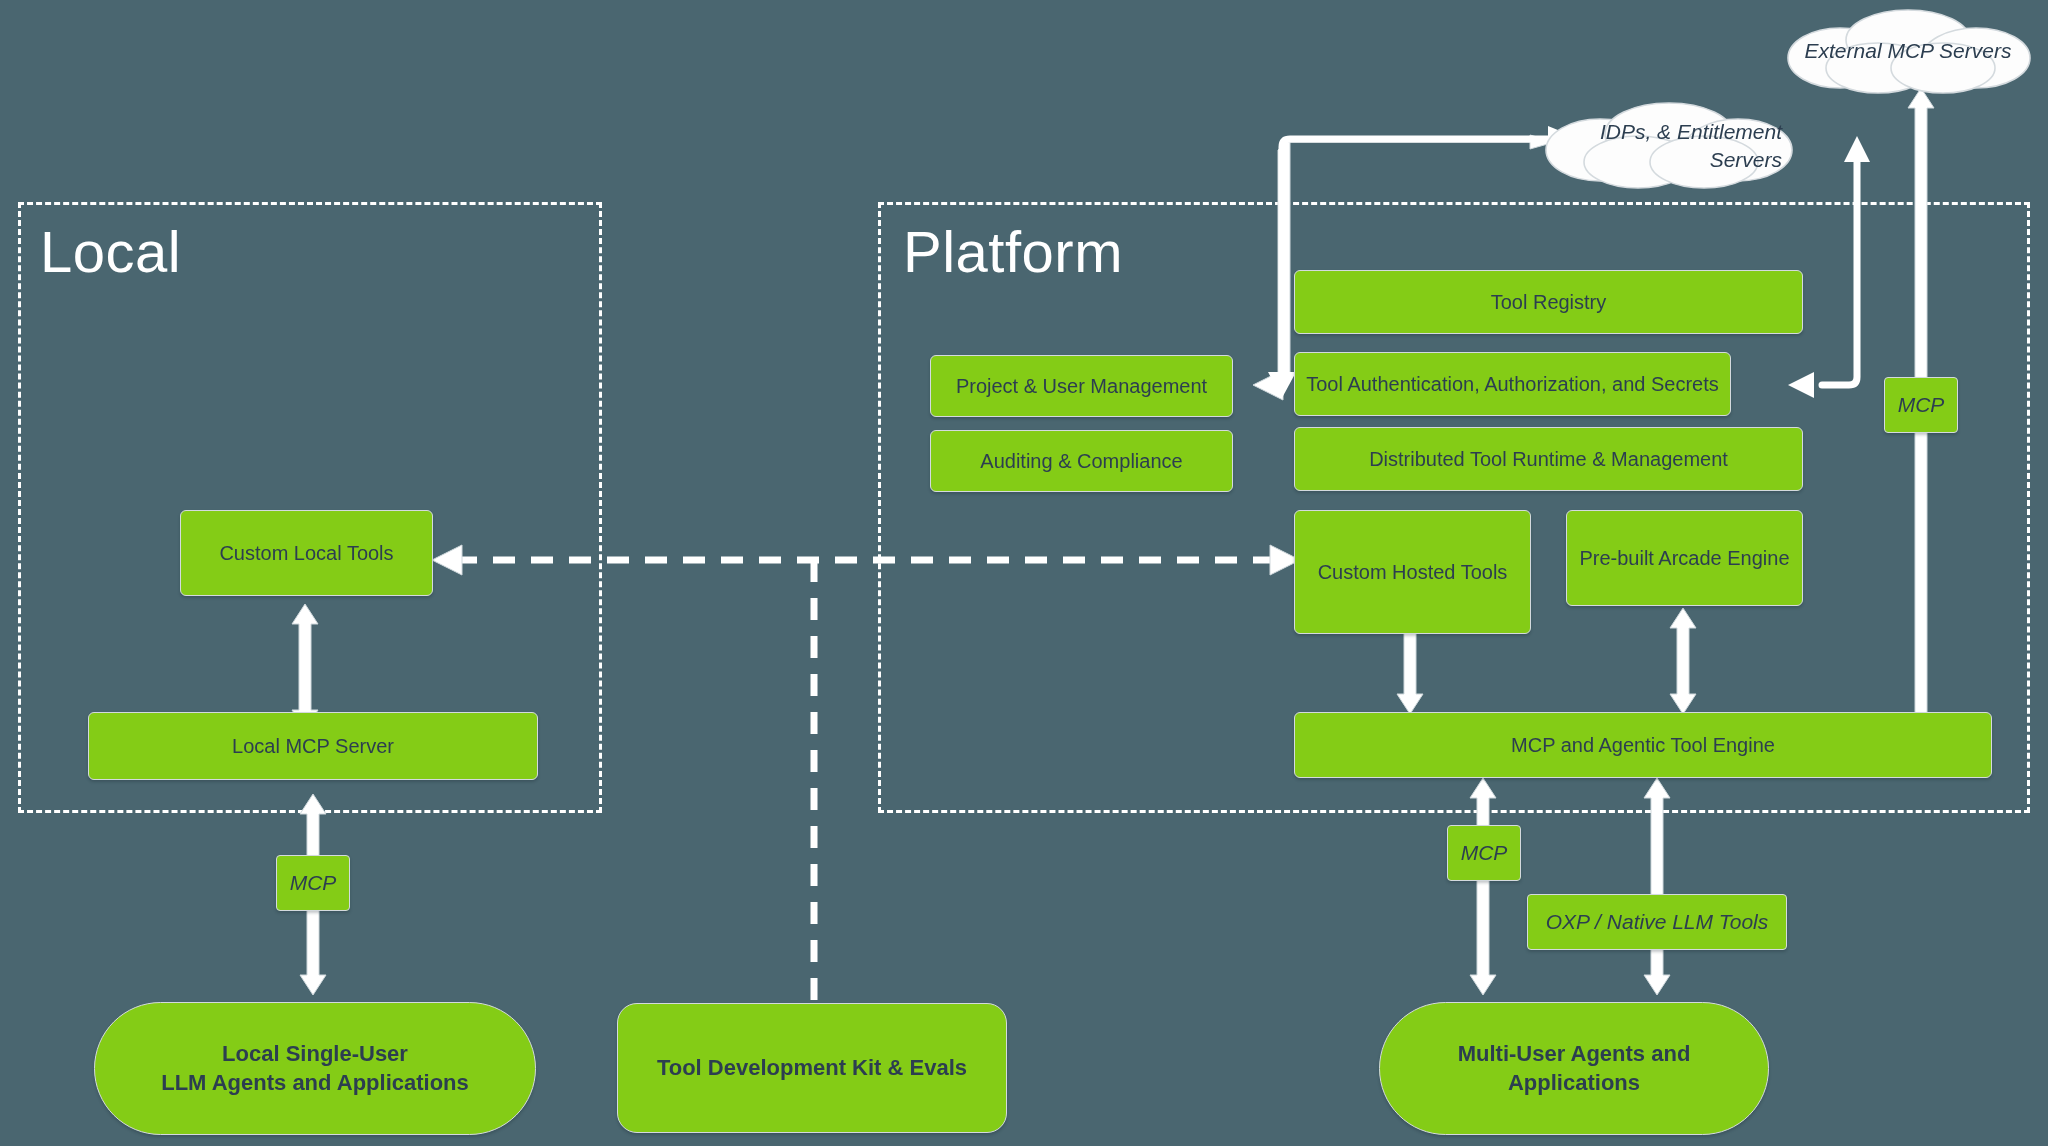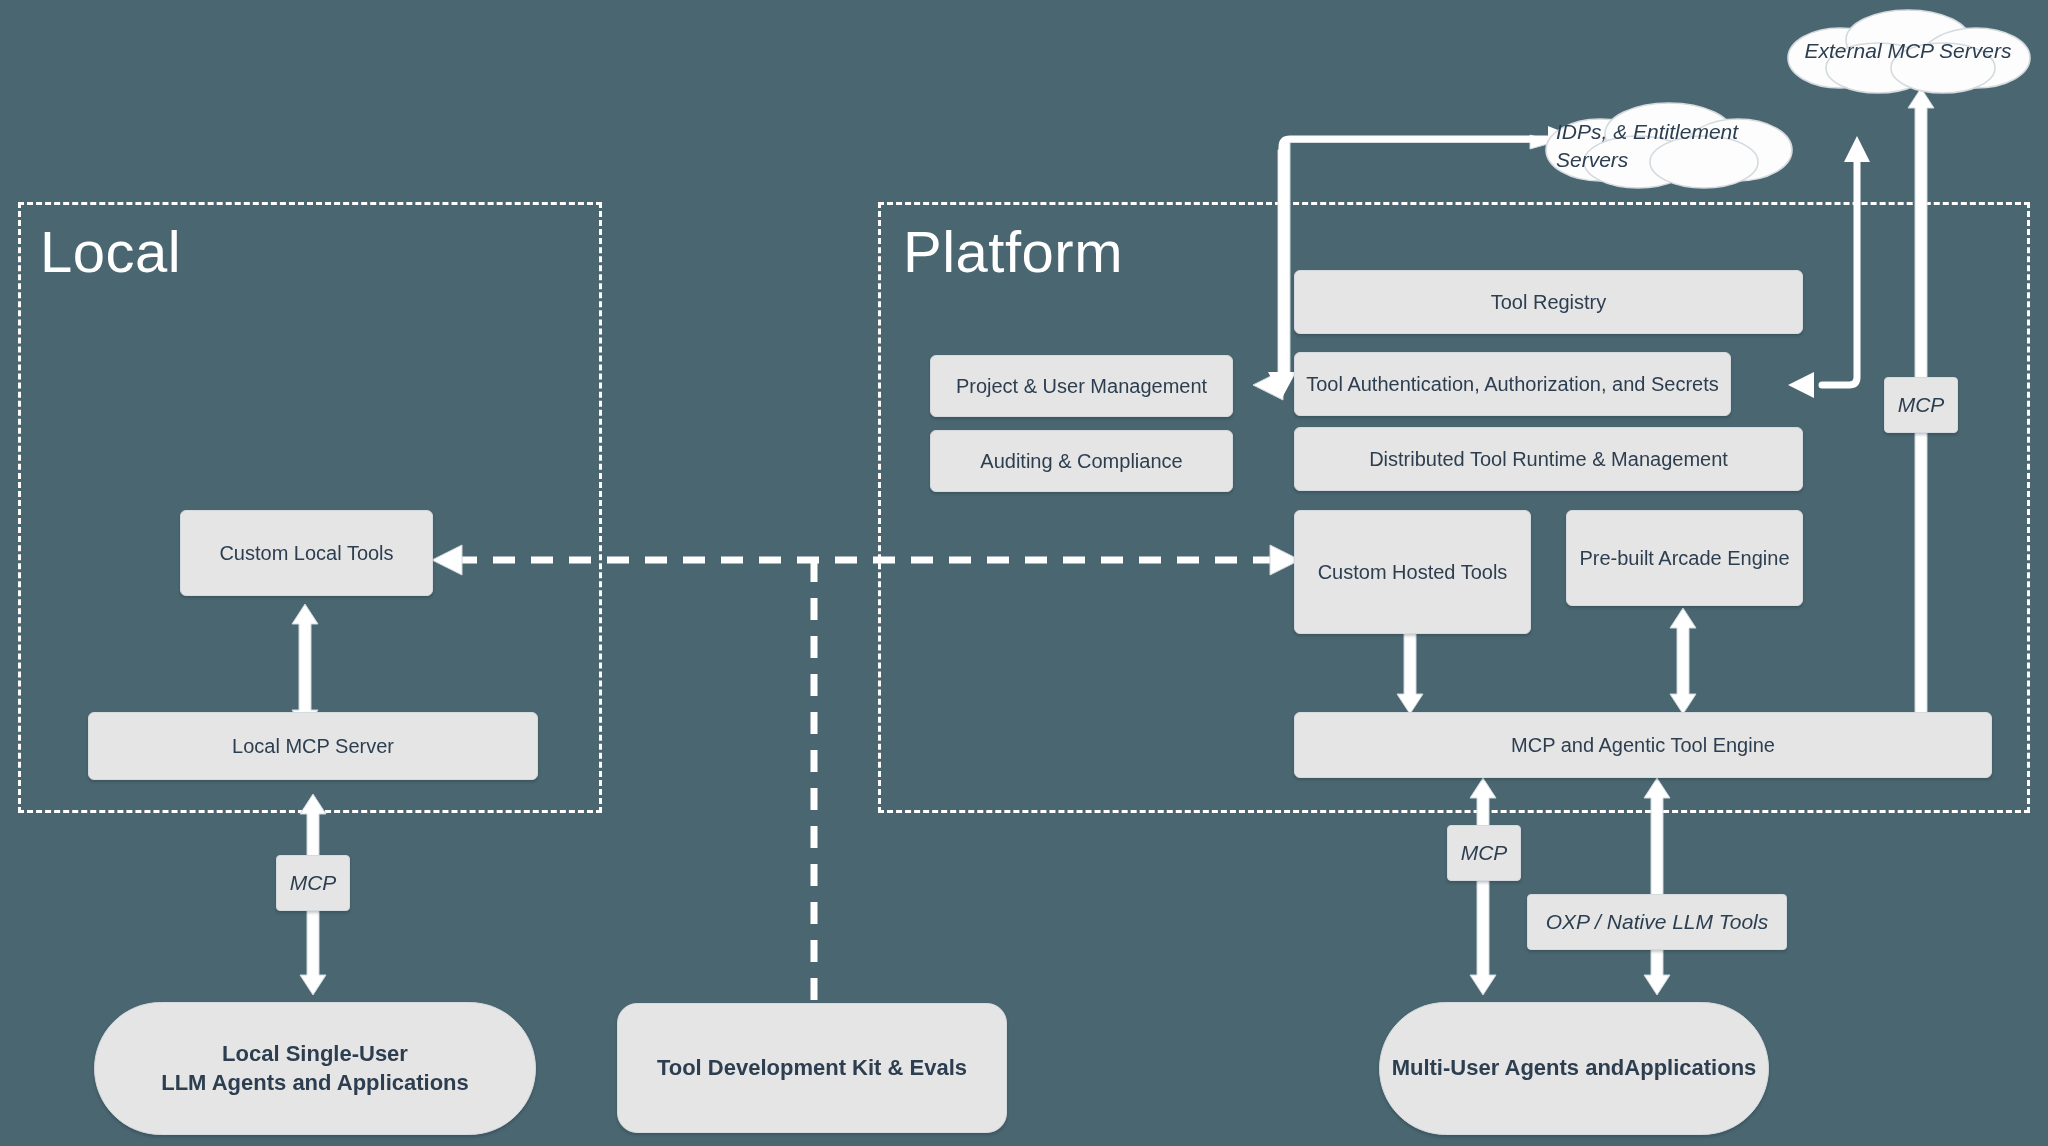--- a/index.html
+++ b/index.html
@@ -32,21 +32,21 @@
     position: absolute;
     color: #ffffff;
     font-size: 58px;
     font-weight: 400;
     letter-spacing: 0.5px;
     white-space: nowrap;
   }
   
   .box {
     position: absolute;
-    background: #e5e5e5;
+    background: #84cc16;
     border: 1.5px solid #d4dade;
     border-radius: 6px;
     box-sizing: border-box;
     display: flex;
     align-items: center;
     justify-content: center;
     text-align: center;
     color: #2c3e50;
     font-size: 20px;
     line-height: 1.3;
@@ -62,21 +62,21 @@
     font-style: italic;
     font-size: 21px;
   }
   .box.sq { border-radius: 4px; }
   
   .cloud {
     position: absolute;
     display: flex;
     align-items: center;
     justify-content: center;
-    text-align: left;
+    text-align: right;
     color: #2c3e50;
     font-style: italic;
     font-size: 21px;
     line-height: 1.35;
     z-index: 5;
   }
   .cloud .cloud-label {
     position: relative;
     z-index: 3;
     padding: 0 18px;
@@ -218,21 +218,21 @@
   <div class="box" style="left:1566px; top:510px; width:237px; height:96px;">Pre-built Arcade Engine</div>
 
   <div class="box" style="left:1294px; top:712px; width:698px; height:66px;">MCP and Agentic Tool Engine</div>
 
   <div class="box italic sq" style="left:1884px; top:377px; width:74px; height:56px;">MCP</div>
 
   <div class="box italic sq" style="left:1447px; top:825px; width:74px; height:56px;">MCP</div>
 
   <div class="box italic sq" style="left:1527px; top:894px; width:260px; height:56px;">OXP / Native LLM Tools</div>
 
-  <div class="box pill" style="left:1379px; top:1002px; width:390px; height:133px; ">
+  <div class="box pill" style="left:1379px; top:1002px; width:390px; height:133px; flex-direction:column;">
     <span>Multi-User Agents and</span>
     <span>Applications</span>
   </div>
 
   <div class="cloud" style="left:1778px; top:6px; width:260px; height:90px;">
     <svg viewBox="0 0 260 90" preserveAspectRatio="none">
       <g fill="#fdfdfd" stroke="#d4dade" stroke-width="1.6">
         <ellipse cx="62" cy="52" rx="52" ry="30"></ellipse>
         <ellipse cx="130" cy="34" rx="62" ry="30"></ellipse>
         <ellipse cx="198" cy="52" rx="54" ry="30"></ellipse>

